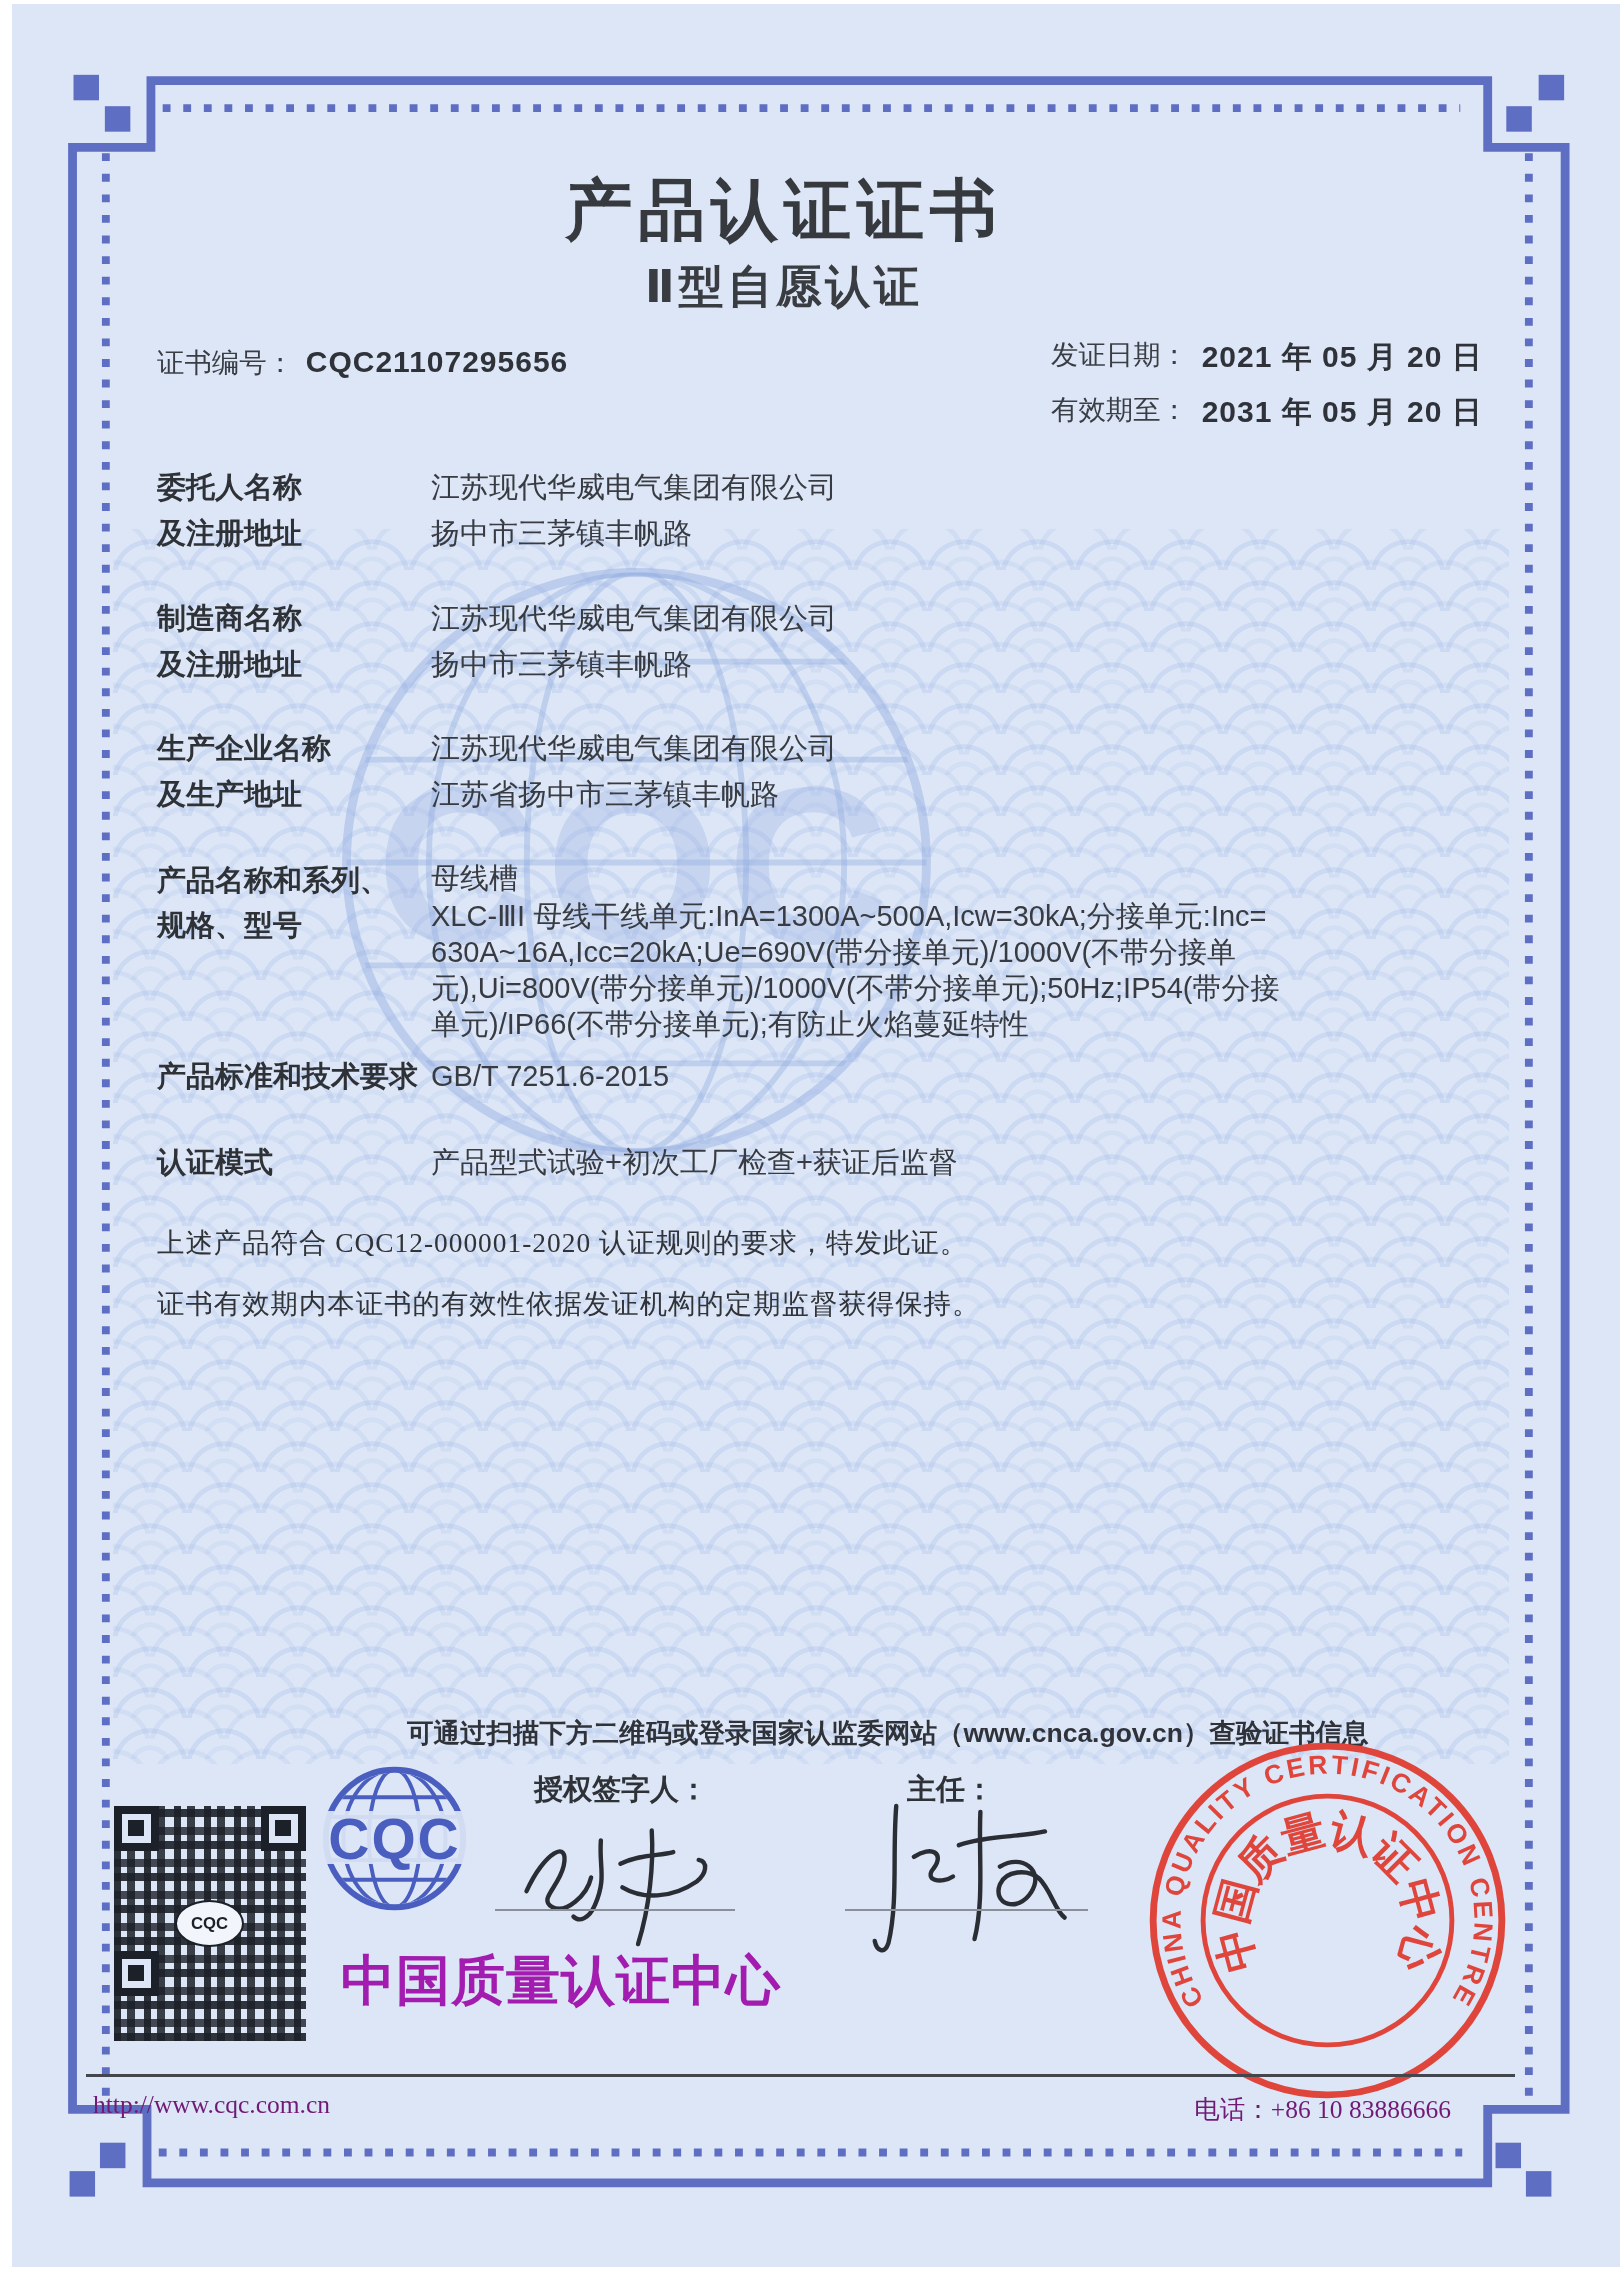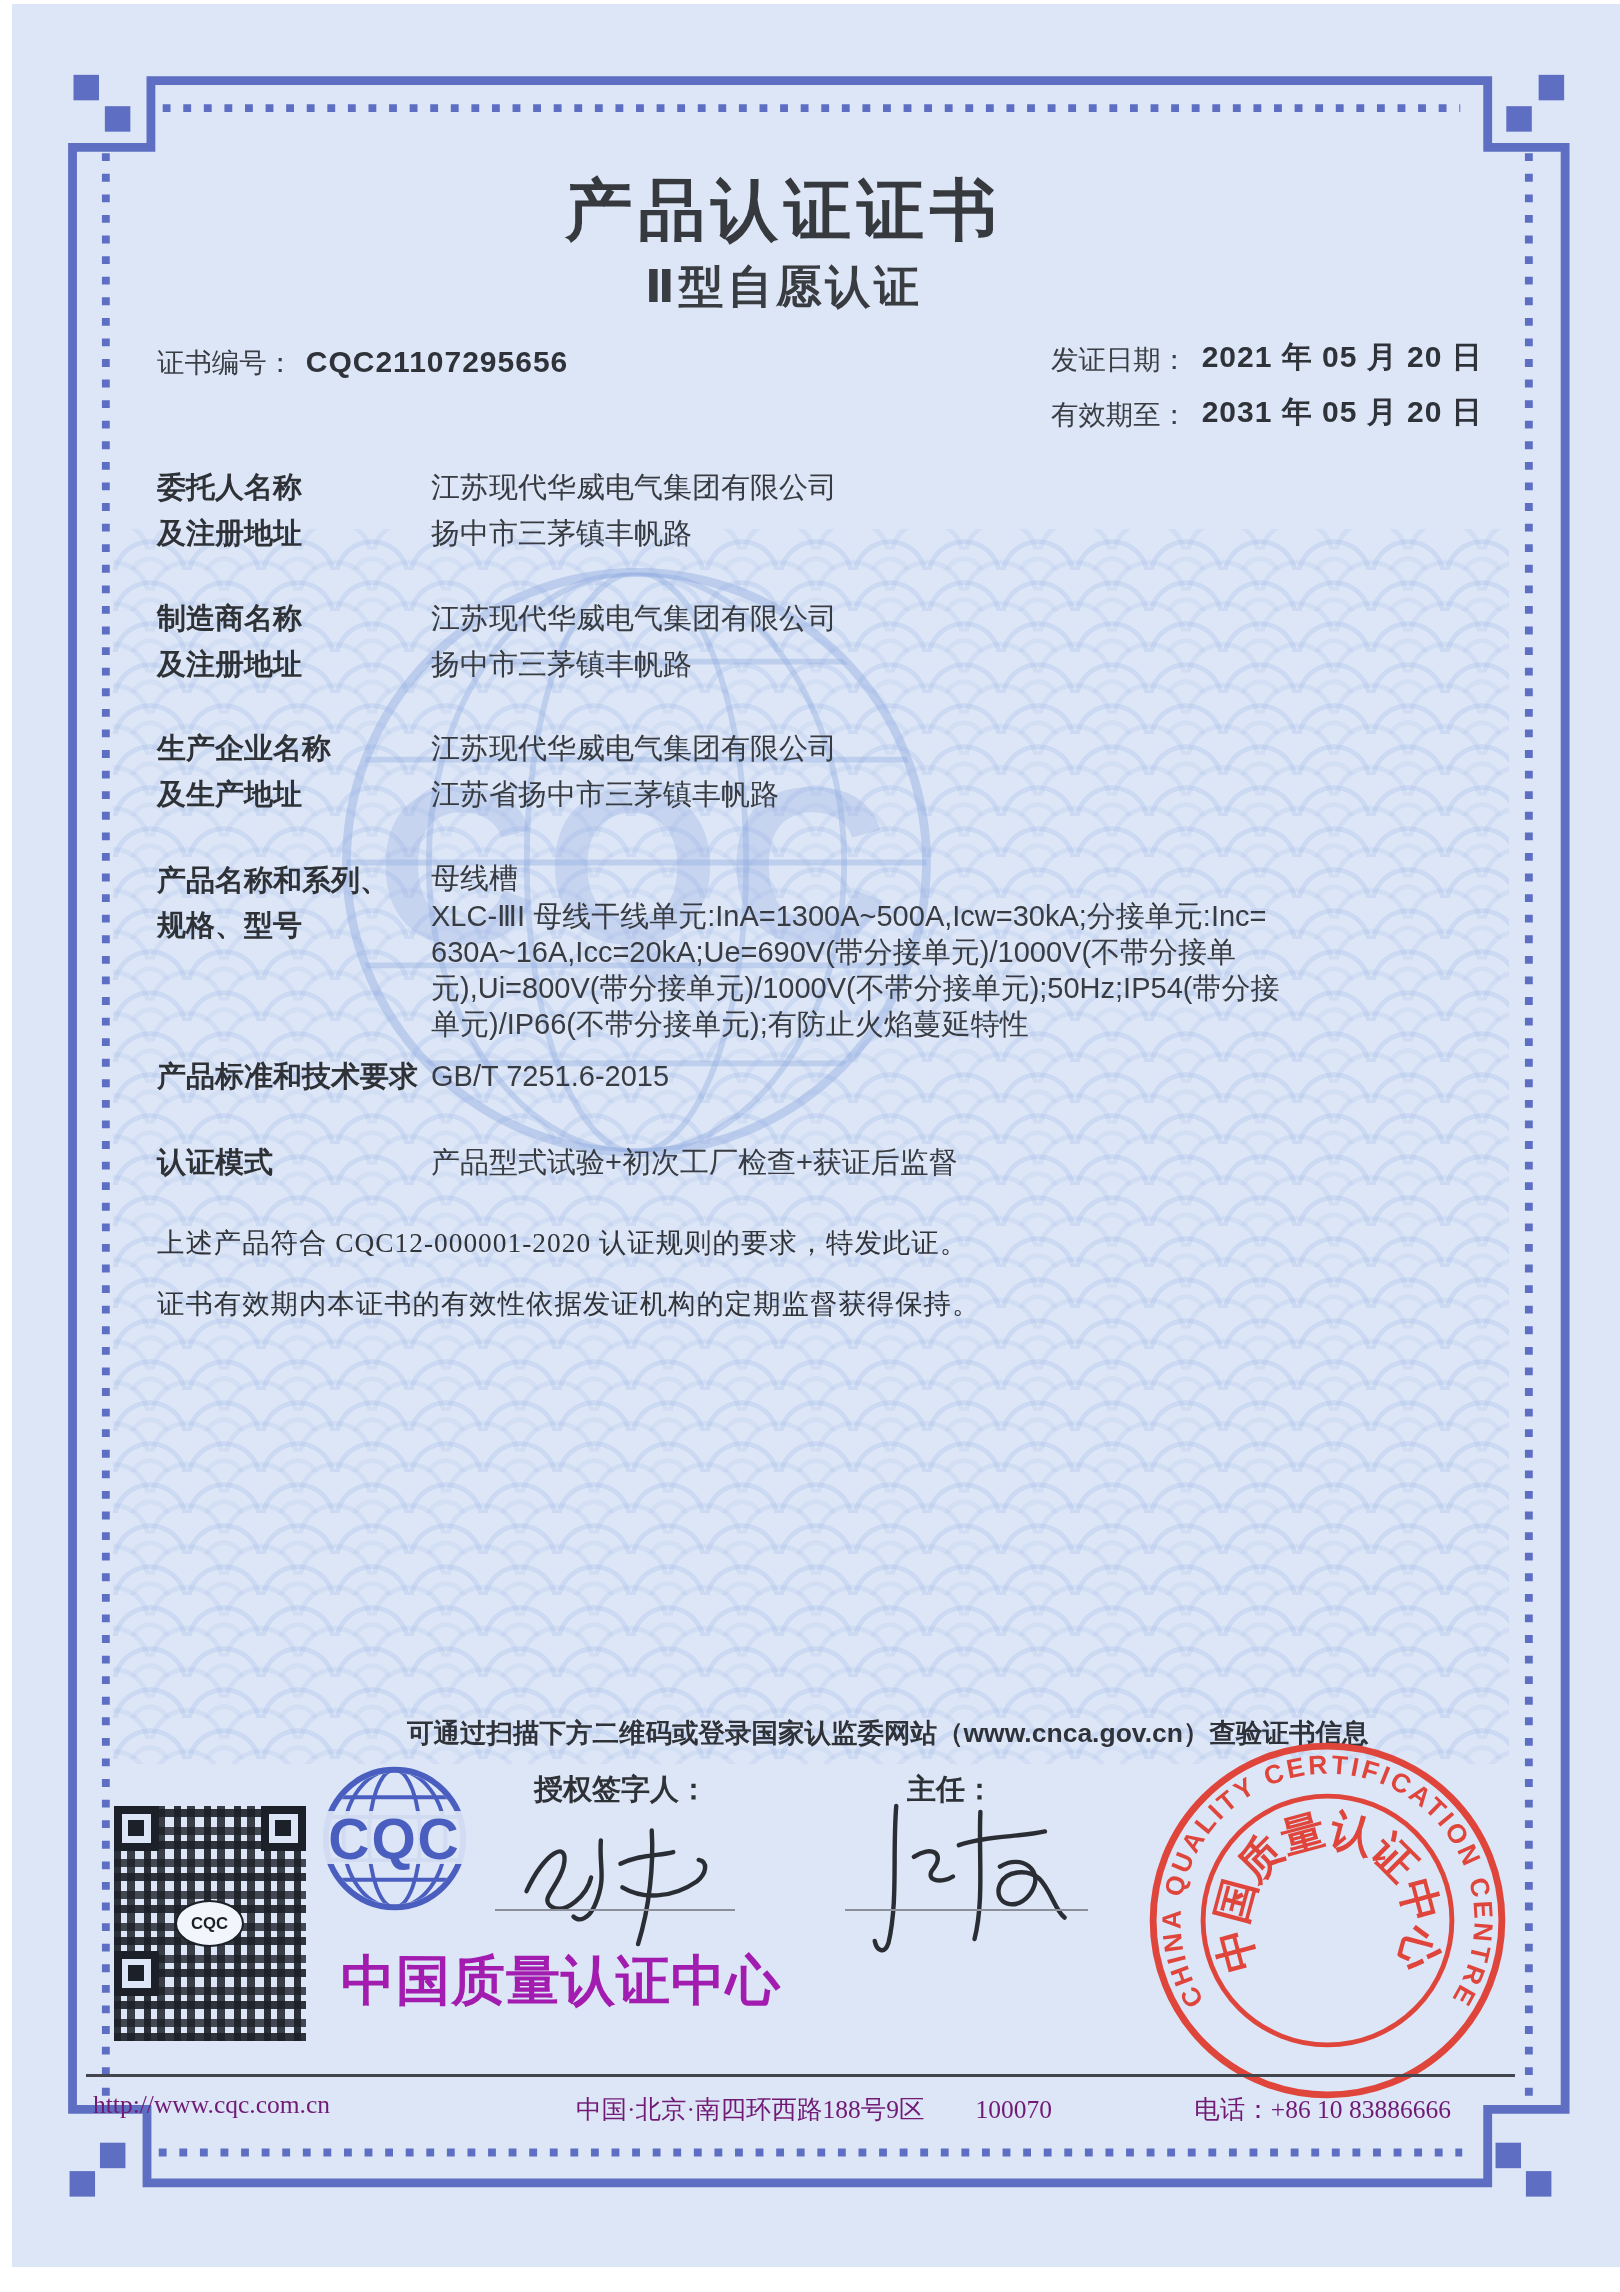--- a/index.html
+++ b/index.html
@@ -16,21 +16,21 @@
     background-position:0 0,37px 20.6px,0 0;}
   .abs{position:absolute;}
   .title{font-size:67px;font-weight:800;letter-spacing:5.9px;color:#36393d;}
   .subtitle{font-size:45px;font-weight:700;letter-spacing:3.9px;color:#393c40;}
   .lblrow{font-size:29px;line-height:35px;font-weight:700;color:#2e3237;}
   .valrow{font-size:29px;line-height:35px;font-weight:400;color:#383c42;}
   .spec{font-size:29px;line-height:36px;color:#383c42;word-break:break-all;}
   .stmt{font-family:"Liberation Serif","DejaVu Serif",serif;font-size:27.4px;color:#303338;letter-spacing:1px;}
   .meta-label{font-family:"Liberation Serif","DejaVu Serif",serif;font-size:27.4px;color:#3a3e44;}
   .meta-value{font-size:30px;font-weight:600;color:#2f3339;letter-spacing:1px;}
-  .daterow{display:flex;align-items:flex-end;gap:13.7px;margin-bottom:13.7px;}
+  .daterow{display:flex;align-items:flex-start;gap:13.7px;margin-bottom:13.7px;}
   .verify{font-size:26.5px;font-weight:600;color:#2f3339;}
   .signlabel{font-size:29px;font-weight:700;color:#2e3237;}
   .orgname{font-size:54px;font-weight:700;color:#a21caf;letter-spacing:1px;}
   .sigline{position:absolute;height:2px;background:#8a8f99;}
   .footer-line{position:absolute;left:86px;top:2074px;width:1429px;height:2.9px;background:#43464c;}
   .foot{font-size:25.5px;color:#701a75;font-family:Liberation Serif, serif;}
   .serial{display:flex;align-items:baseline;gap:25.5px;}
   .serial-prefix{font-family:"Liberation Serif","DejaVu Serif",serif;font-size:39px;color:#c6403c;}
   .serial-num{font-family:"DejaVu Sans Mono","Liberation Mono",monospace;font-size:53px;font-weight:700;
               color:#d0493f;letter-spacing:4.9px;}
@@ -208,17 +208,16 @@
       <text transform="rotate(-15) translate(0,-82)" text-anchor="middle">量</text>
       <text transform="rotate(15) translate(0,-82)" text-anchor="middle">认</text>
       <text transform="rotate(45) translate(0,-82)" text-anchor="middle">证</text>
       <text transform="rotate(75) translate(0,-82)" text-anchor="middle">中</text>
       <text transform="rotate(105) translate(0,-82)" text-anchor="middle">心</text>
     </g>
   </svg>
 
   <div class="footer-line"></div>
   <div class="abs foot" style="left:93px;top:2090px;">http://www.cqc.com.cn</div>
-  <div class="abs foot" style="left:559px;top:2092px;width:510px;text-align:center;">中国·北京·南四环西路188号9区　　100070</div>
   <div class="abs foot" style="left:1157px;top:2092px;width:294px;text-align:right;">电话：+86 10 83886666</div>
 
 </div>
 
 
 </body></html>

